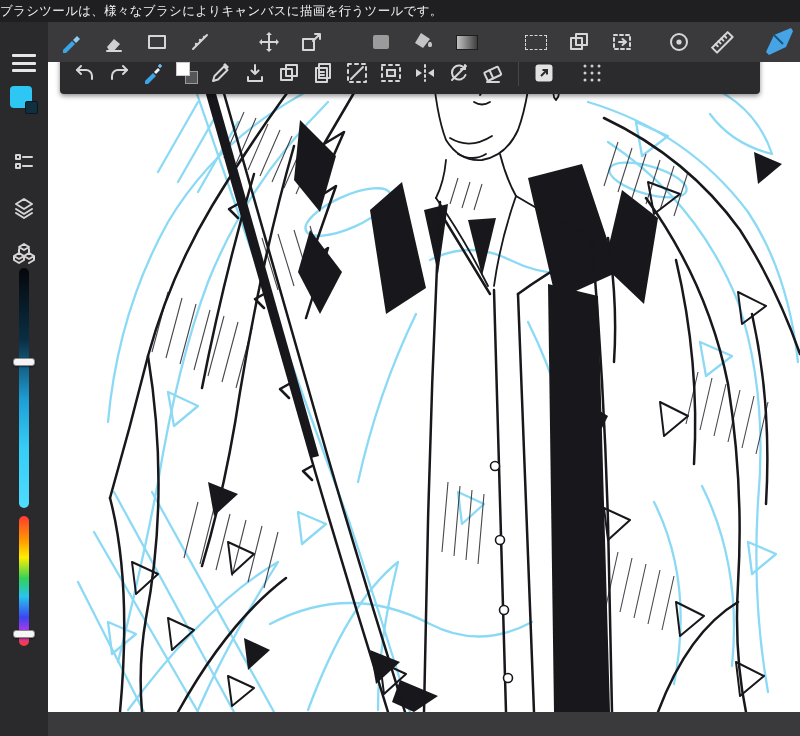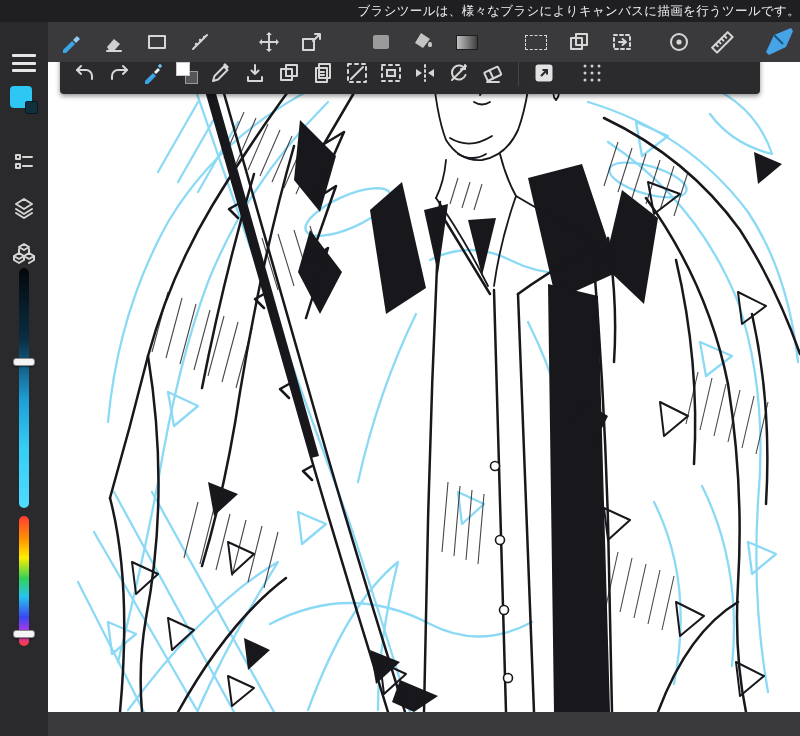--- a/index.html
+++ b/index.html
@@ -1,20 +1,20 @@
 <!DOCTYPE html>
 <html><head>
 <meta charset="utf-8">
 <style>
   *{margin:0;padding:0;box-sizing:border-box}
   html,body{width:800px;height:736px}
   body{font-family:"DejaVu Sans",sans-serif;background:#1d1d1f;overflow:hidden}
   .app{position:relative;width:800px;height:736px;background:#fff}
   .notification{position:absolute;top:0;left:0;width:800px;height:22px;background:#1f1f22;color:#f2f2f2;
-    font-size:12.5px;display:flex;align-items:center;justify-content:flex-end;letter-spacing:.3px;z-index:10}
+    font-size:12.5px;display:flex;align-items:center;justify-content:flex-start;letter-spacing:.3px;z-index:10}
   .sidebar{position:absolute;top:22px;left:0;width:48px;height:714px;background:#2a2a2d;z-index:8}
   .toolbar-main{position:absolute;top:22px;left:48px;width:752px;height:40px;background:#3a3a3d;
     display:flex;align-items:center;padding:0 6px;z-index:4}
   .canvas-wrap{position:absolute;top:62px;left:48px;width:752px;height:650px;background:#ffffff;z-index:1}
   .artwork{position:absolute;top:0;left:0;width:752px;height:650px}
   .toolbar-floating{position:absolute;top:-10px;left:12px;width:700px;height:42px;background:#2b2b2e;
     border-radius:4px;display:flex;align-items:center;padding:0 8px;z-index:6;box-shadow:0 2px 5px rgba(0,0,0,.45)}
   .bottom-bar{position:absolute;top:712px;left:48px;width:752px;height:24px;background:#3a3a3d;z-index:5}
   .icon-btn{width:34px;height:34px;display:flex;align-items:center;justify-content:center;
     background:transparent;border:none;flex:0 0 auto;cursor:pointer}

